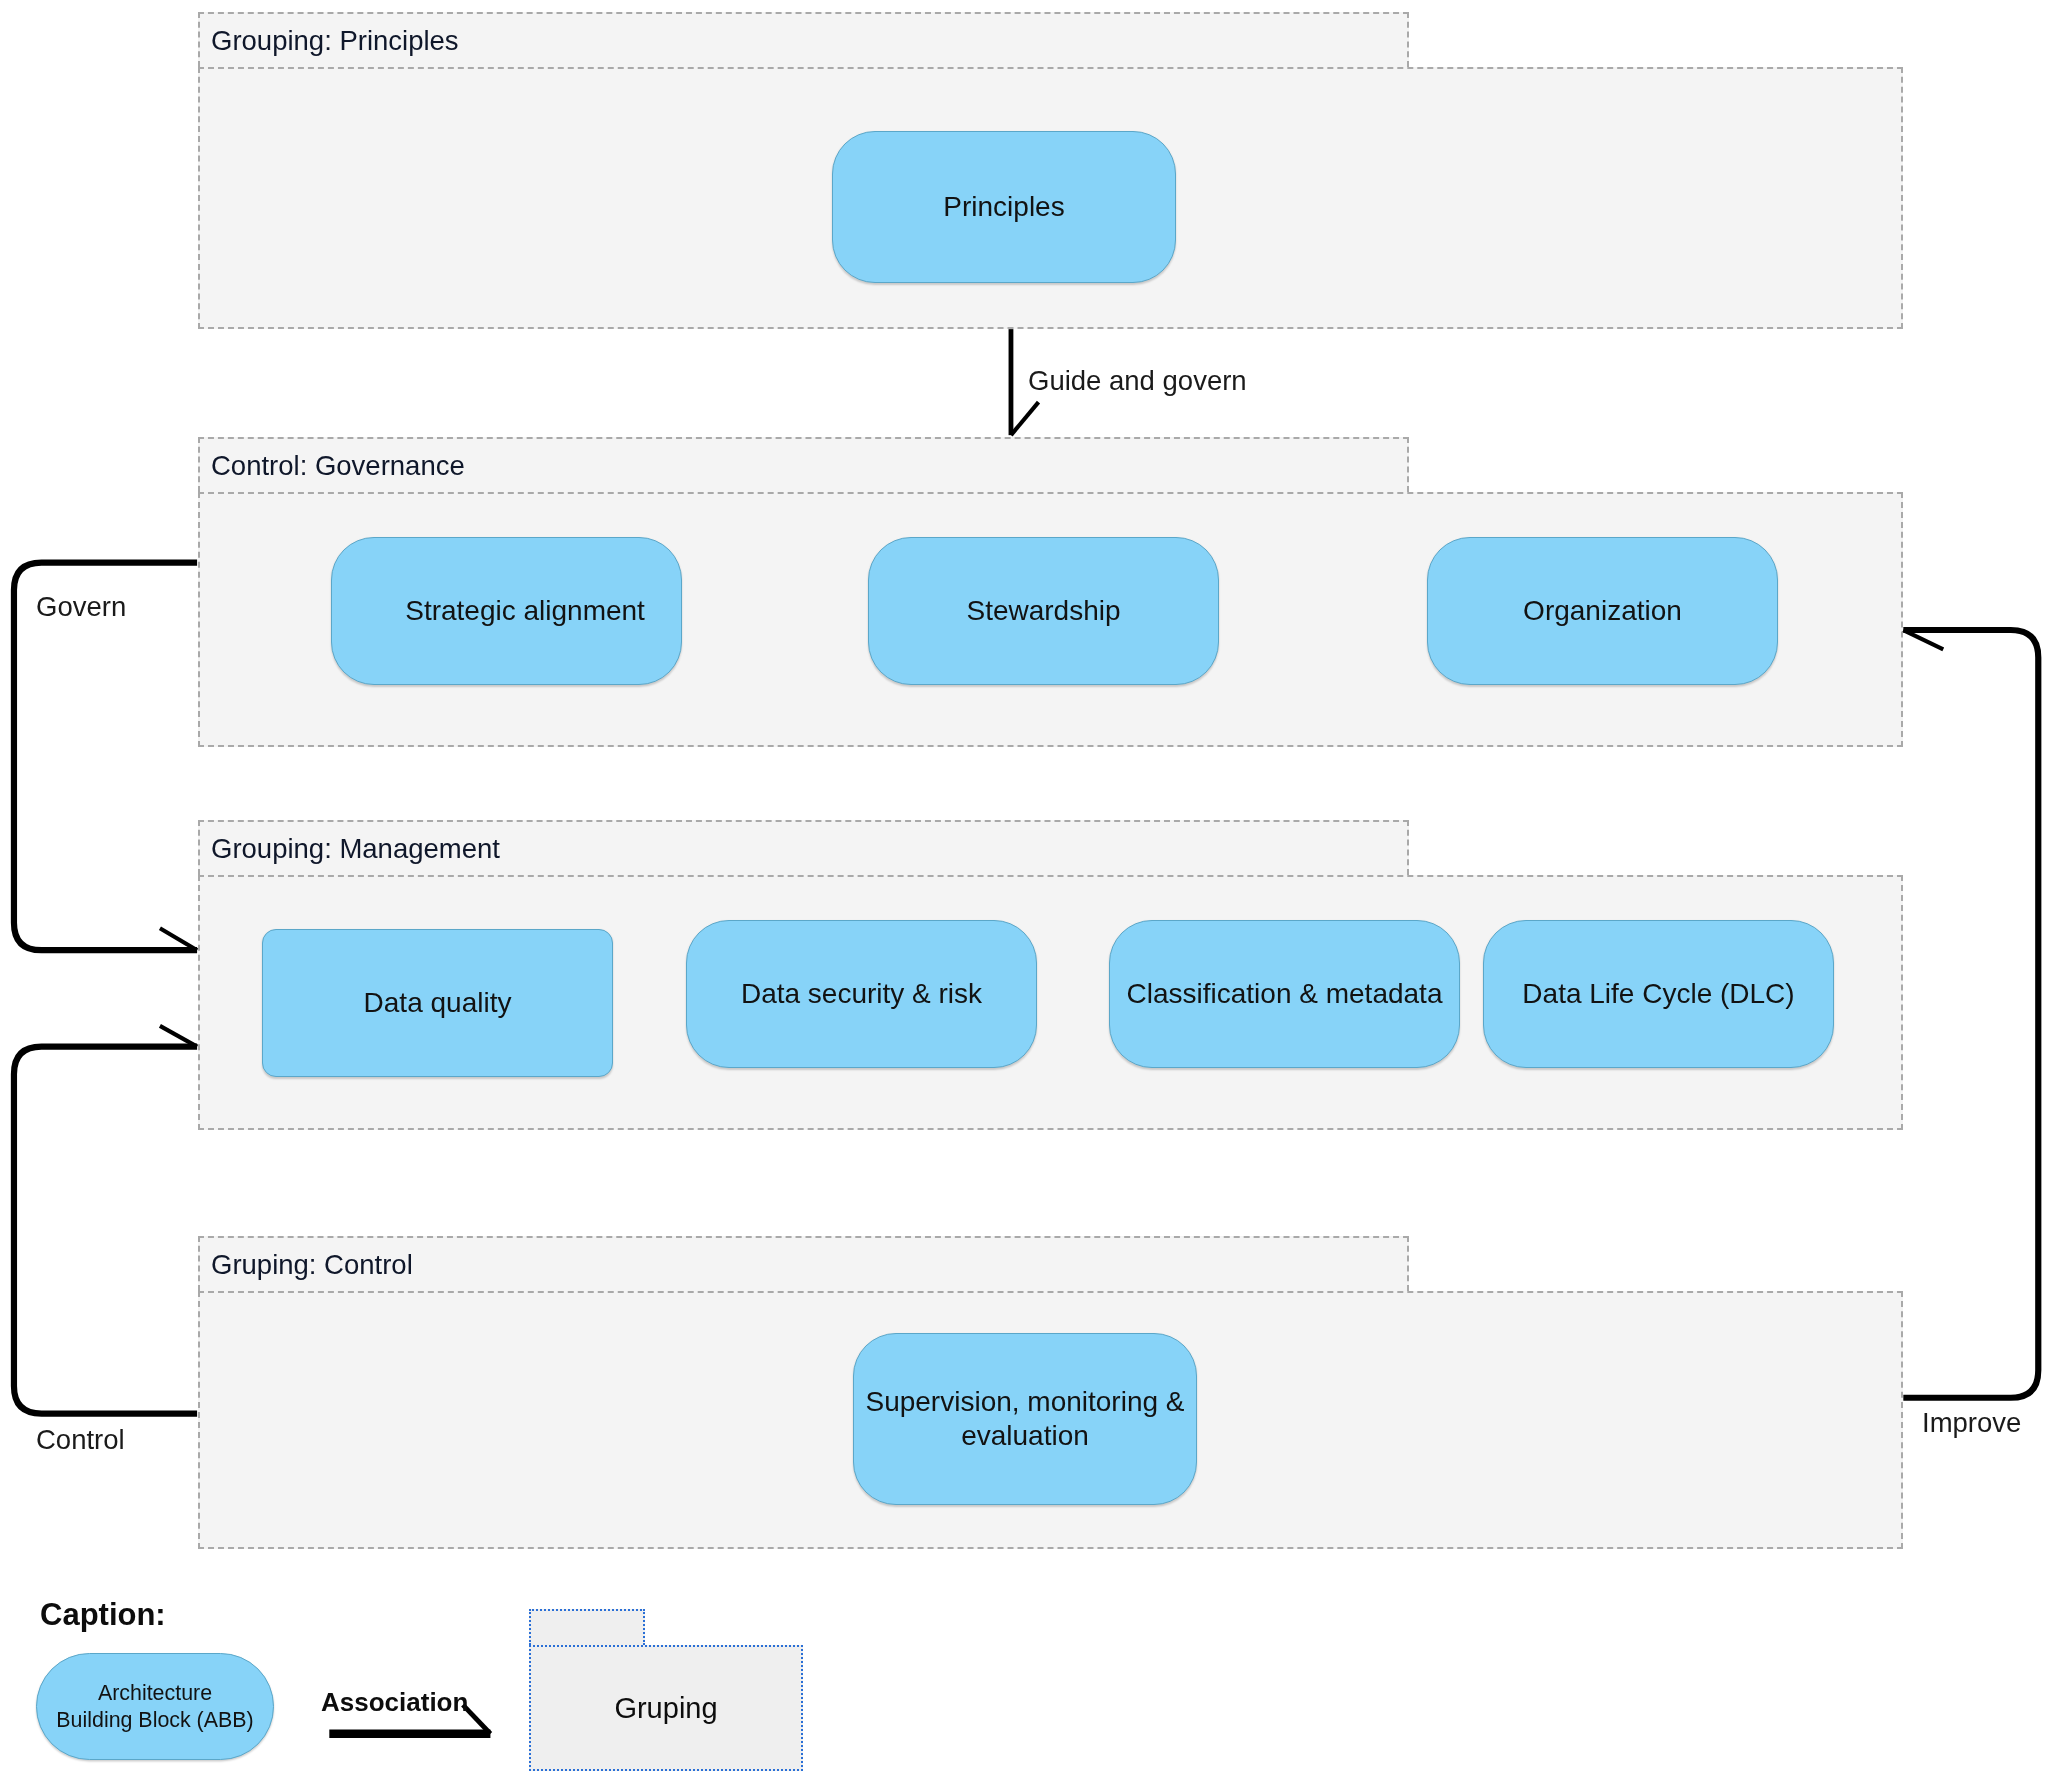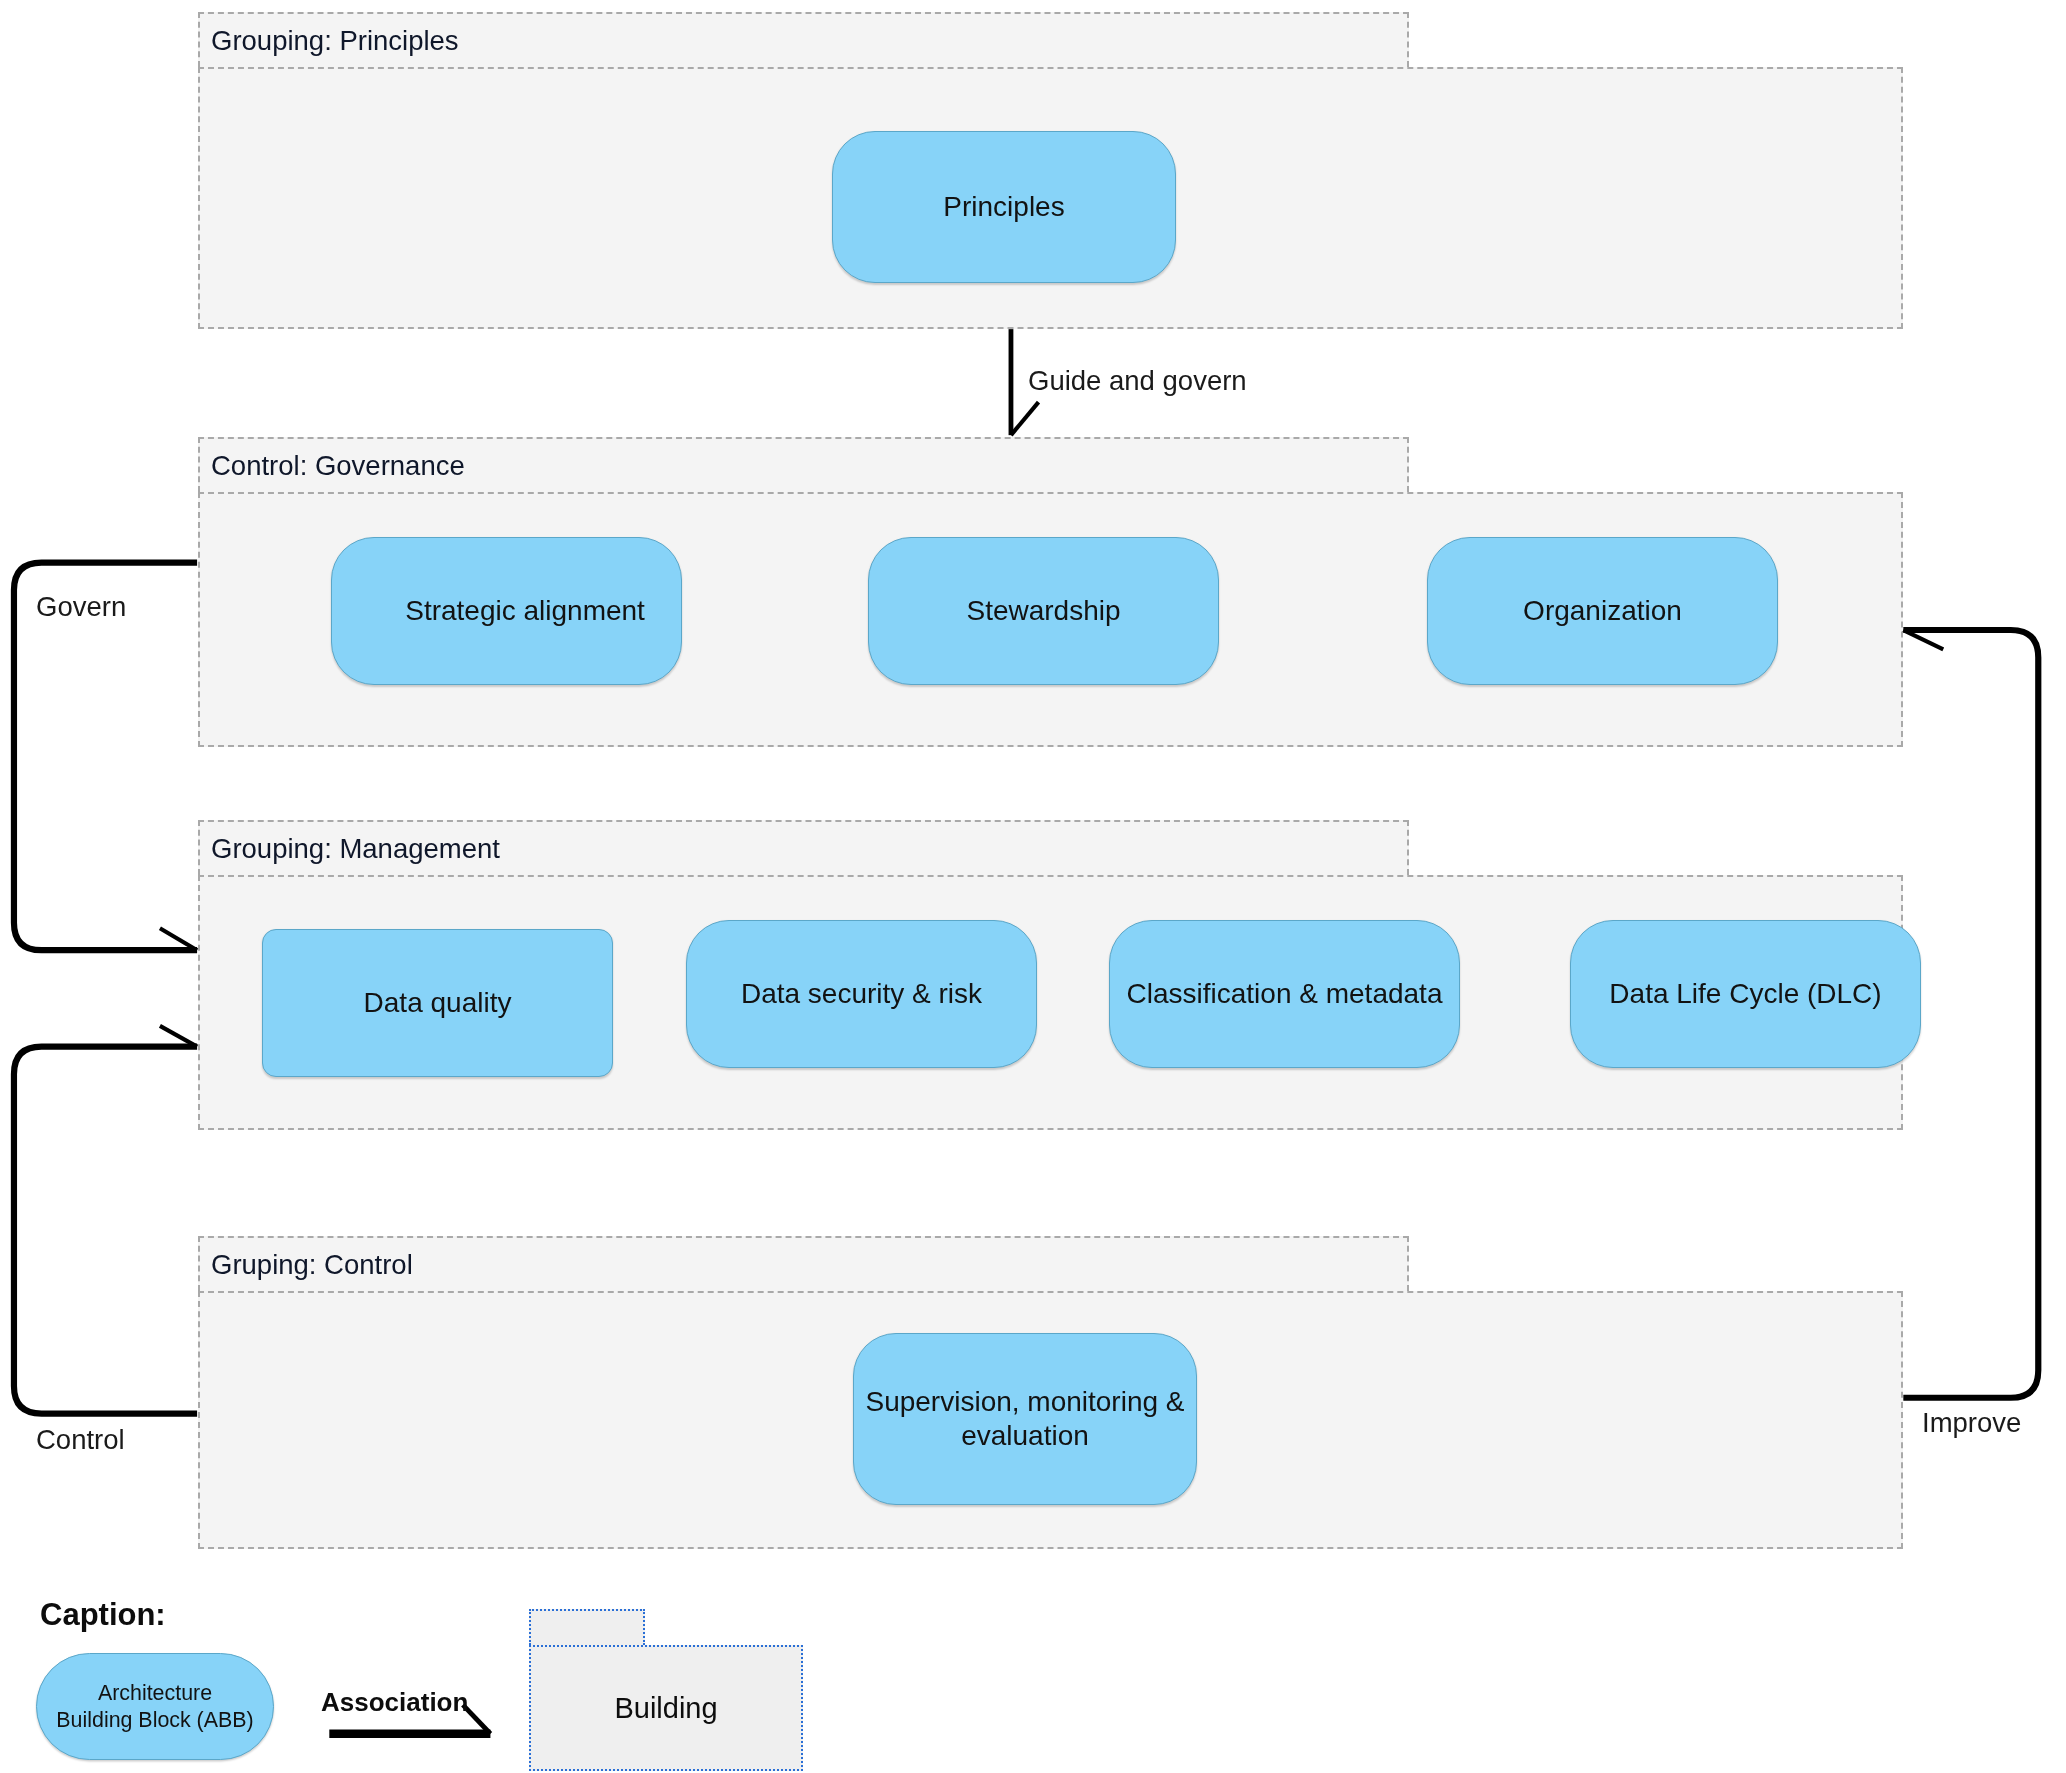--- a/index.html
+++ b/index.html
@@ -200,21 +200,21 @@
     <div class="body" style="top:55px; width:1705px; height:255px;">
       <div class="abb" style="left:62px; top:52px; width:351px; height:148px;border-radius:14px;">
         <span>Data quality</span>
       </div>
       <div class="abb" style="left:486px; top:43px; width:351px; height:148px;">
         <span>Data security &amp; risk</span>
       </div>
       <div class="abb" style="left:909px; top:43px; width:351px; height:148px;">
         <span>Classification &amp; metadata</span>
       </div>
-      <div class="abb" style="left:1370px; top:43px; width:351px; height:148px;">
+      <div class="abb" style="left:1283px; top:43px; width:351px; height:148px;">
         <span>Data Life Cycle (DLC)</span>
       </div>
     </div>
   </div>
 
   <div class="grouping" style="left:198px; top:1236px; width:1705px; height:313px;">
     <div class="tab" style="width:1211px; height:55px;">
       <span class="tab-label">Gruping: Control</span>
     </div>
     <div class="body" style="top:55px; width:1705px; height:258px;">
@@ -265,18 +265,18 @@
   <div id="legend-abb">
     <span>Architecture</span>
     <span>Building Block (ABB)</span>
   </div>
 
   <div id="legend-assoc-label">Association</div>
 
   <div id="legend-grouping">
     <div class="lg-tab"></div>
     <div class="lg-body">
-      <span class="lg-label">Building</span>
+      <span class="lg-label">Gruping</span>
     </div>
   </div>
 
 </div>
 
 
 </body></html>

